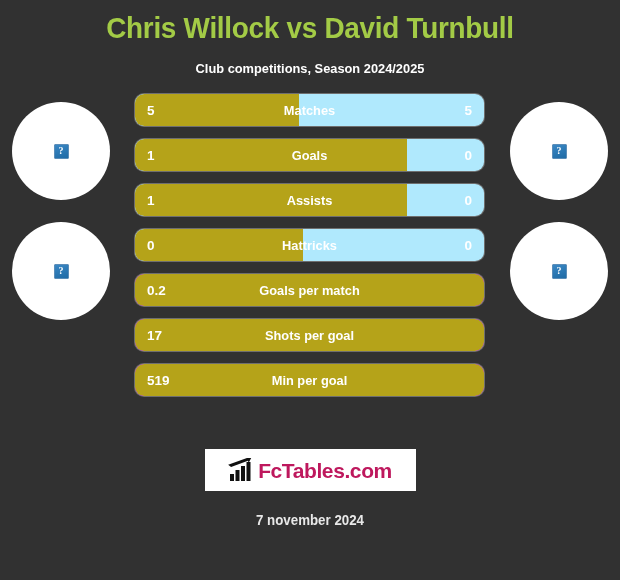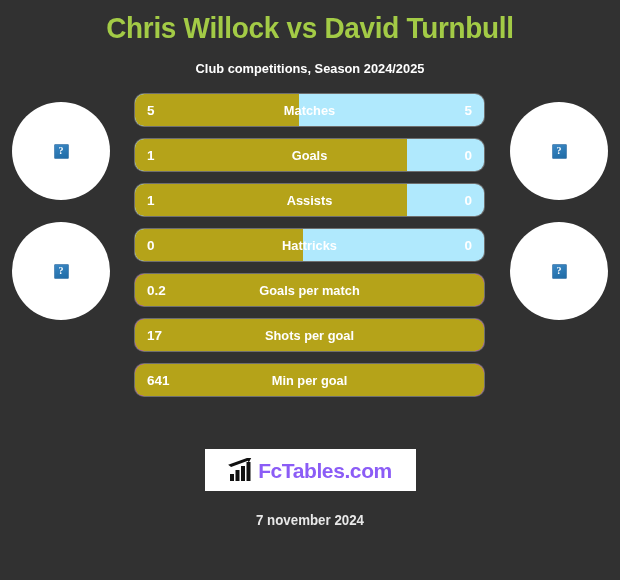--- a/index.html
+++ b/index.html
@@ -155,21 +155,21 @@
     justify-content: center;
     gap: 4px;
     background: #ffffff;
     width: 211px;
     height: 42px;
     box-sizing: border-box;
   }
   .logo-text {
     font-size: 21px;
     font-weight: bold;
-    color: #8b5cf6;
+    color: #be185d;
     letter-spacing: -0.4px;
     line-height: 1;
   }
   .date {
     margin-top: 21px;
     font-size: 14px;
     font-weight: bold;
     color: #e8e8e8;
     transform: scaleX(0.95);
   }
@@ -232,21 +232,21 @@
     </div>
 
     <div class="bar-row single">
       <div class="bar-fill" style="width: 100%;"></div>
       <div class="val left">17</div>
       <div class="bar-label">Shots per goal</div>
     </div>
 
     <div class="bar-row single">
       <div class="bar-fill" style="width: 100%;"></div>
-      <div class="val left">641</div>
+      <div class="val left">519</div>
       <div class="bar-label">Min per goal</div>
     </div>
 
   </div>
 
   <div class="avatar-col right">
     <div class="avatar player">
       <span class="broken-img">
         <span>?</span>
       </span>

